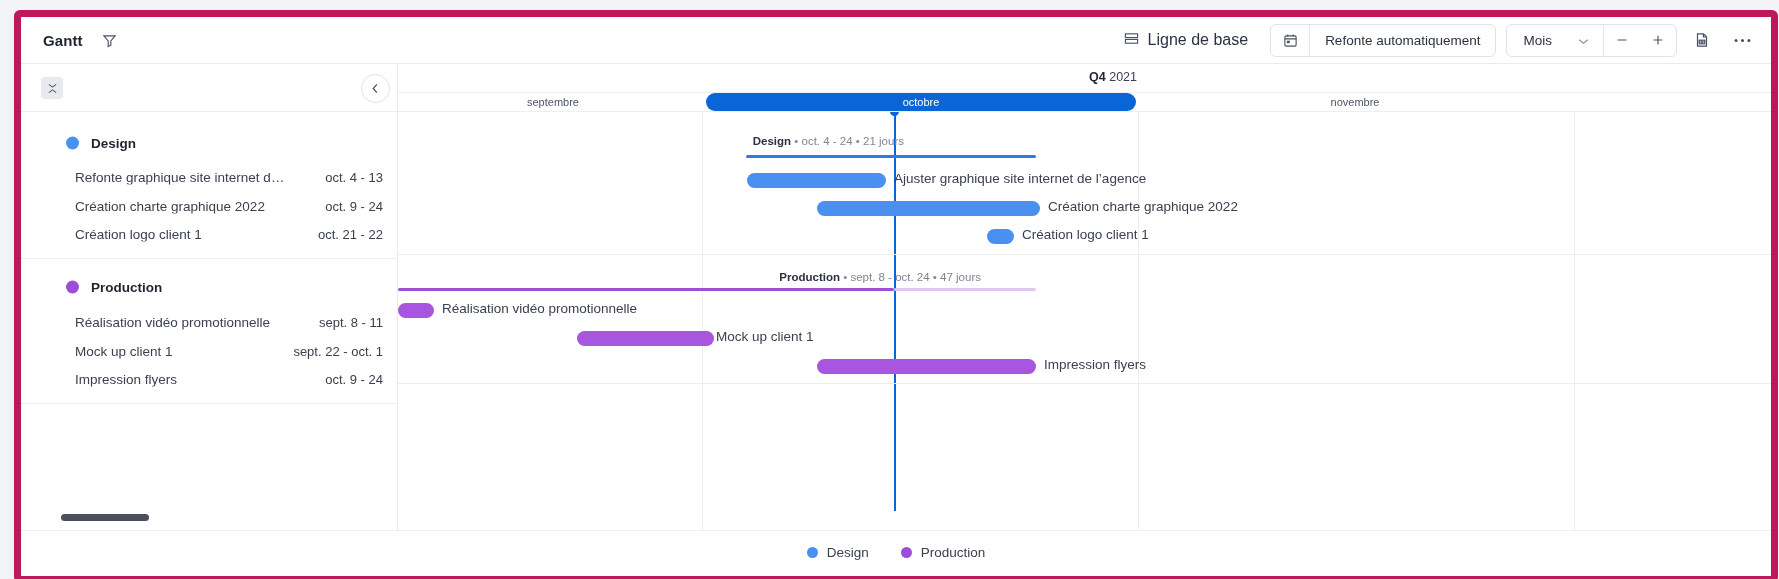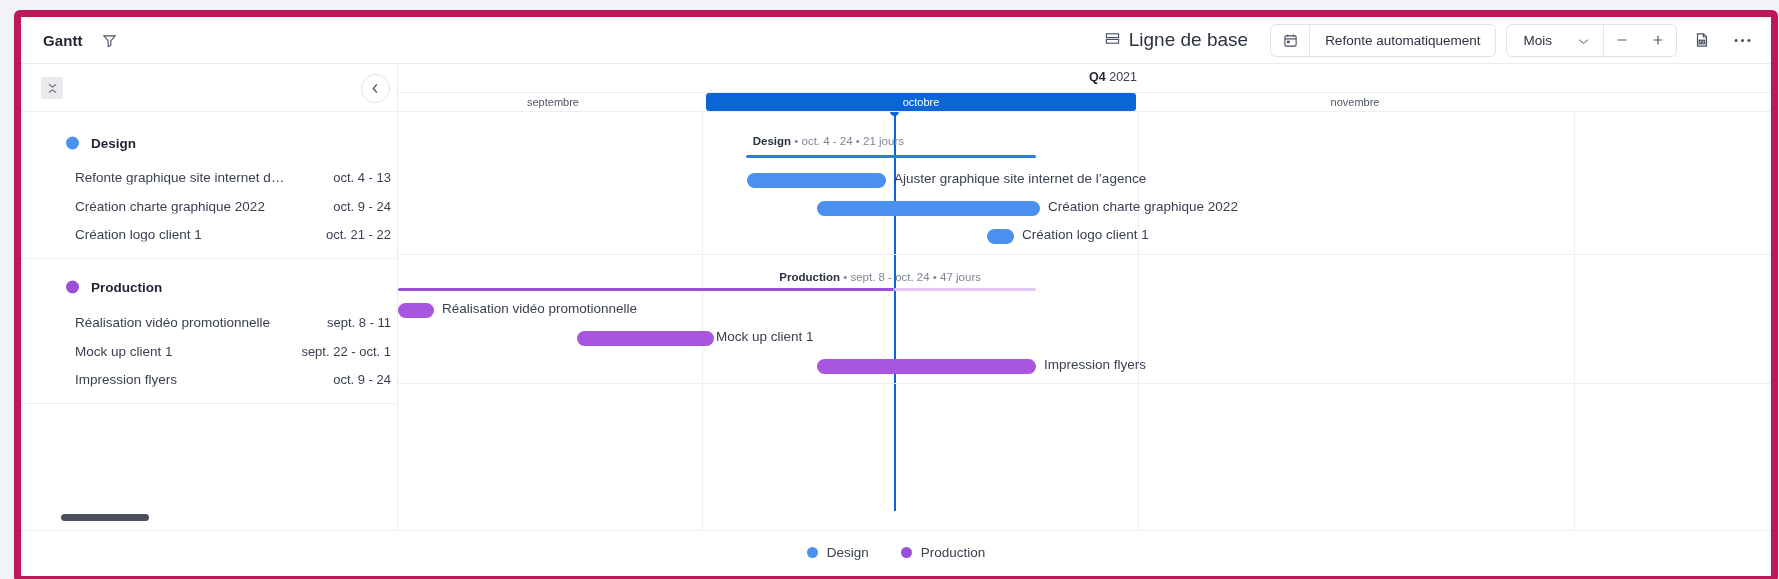--- a/index.html
+++ b/index.html
@@ -29,21 +29,21 @@
   .tb-title{
     margin-left:22px;font-size:15px;font-weight:700;color:#1f2430;letter-spacing:.1px;
   }
   .filter-btn{
     margin-left:16px;width:22px;height:22px;
     display:flex;align-items:center;justify-content:center;cursor:pointer;
   }
   .tb-right{margin-left:auto;display:flex;align-items:center;margin-right:14px;gap:0;}
   .tb-plain{
     display:flex;align-items:center;gap:9px;
-    height:30px;padding:0 12px;font-size:19px;color:#2b3140;cursor:pointer;border-radius:5px;
+    height:30px;padding:0 12px;font-size:16px;color:#2b3140;cursor:pointer;border-radius:5px;
   }
   .segbox{
     display:flex;align-items:center;height:31px;margin-left:10px;
     border:1px solid #dfe2e8;border-radius:6px;overflow:hidden;background:#fff;
   }
   .seg-icon{
     width:38px;height:31px;display:flex;align-items:center;justify-content:center;
     border-right:1px solid #e5e7ec;cursor:pointer;
   }
   .seg-text{
@@ -89,34 +89,34 @@
 
   .grp-dot{position:absolute;left:45px;top:50%;transform:translateY(-50%);width:13px;height:13px;border-radius:50%;}
   .grp-name{position:absolute;left:70px;top:50%;transform:translateY(-50%);font-size:13.5px;font-weight:700;color:#1f2430;}
 
   .t-name{
     position:absolute;left:54px;top:50%;transform:translateY(-50%);
     font-size:13.5px;color:#3a4050;white-space:nowrap;overflow:hidden;
     text-overflow:ellipsis;max-width:215px;
   }
   .t-date{
-    position:absolute;right:6px;top:50%;transform:translateY(-50%);
+    position:absolute;right:14px;top:50%;transform:translateY(-50%);
     font-size:13px;color:#3a4050;white-space:nowrap;
   }
 
   
   .q-head{height:28px;position:relative;border-bottom:1px solid #eceef1;}
   .q-lbl{position:absolute;top:6px;font-size:12.5px;color:#3a4050;transform:translateX(-50%);}
   .q-lbl b{font-weight:700;color:#1f2430;}
   .m-head{height:18px;position:relative;}
   .m-cell{
     position:absolute;top:0;height:18px;display:flex;align-items:center;justify-content:center;
     font-size:11px;color:#4e5564;cursor:pointer;
   }
-  .m-cell.active{background:#0a66d6;color:#fff;border-radius:3px;}
+  .m-cell.active{background:#0a66d6;color:#fff;border-radius:9px;}
   .head-sep{height:1px;background:#eceef1;}
 
   .grid-col{position:absolute;top:0;bottom:0;width:1px;background:#eceef1;}
   .canvas{position:absolute;left:0;right:0;top:0;bottom:0;}
 
   .today{position:absolute;width:2px;background:#0a66d6;}
   .today-dot{position:absolute;width:9px;height:9px;border-radius:50%;background:#0a66d6;}
 
   
   .sum-line{position:absolute;height:3px;border-radius:2px;}

